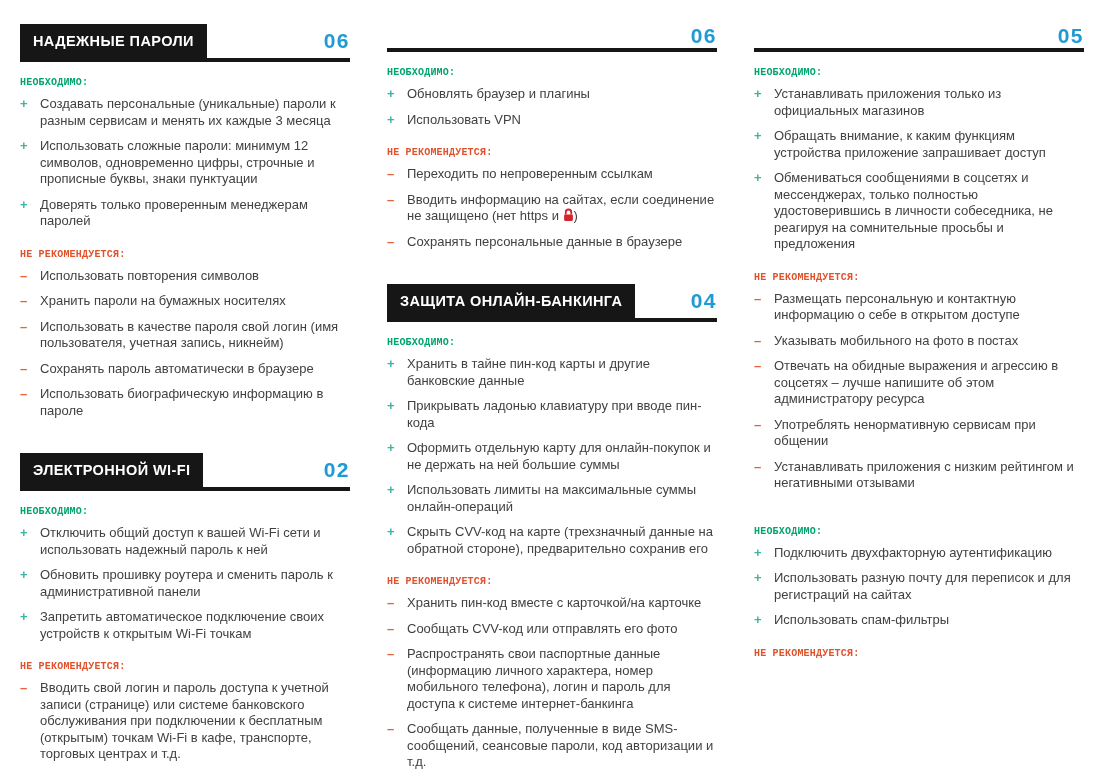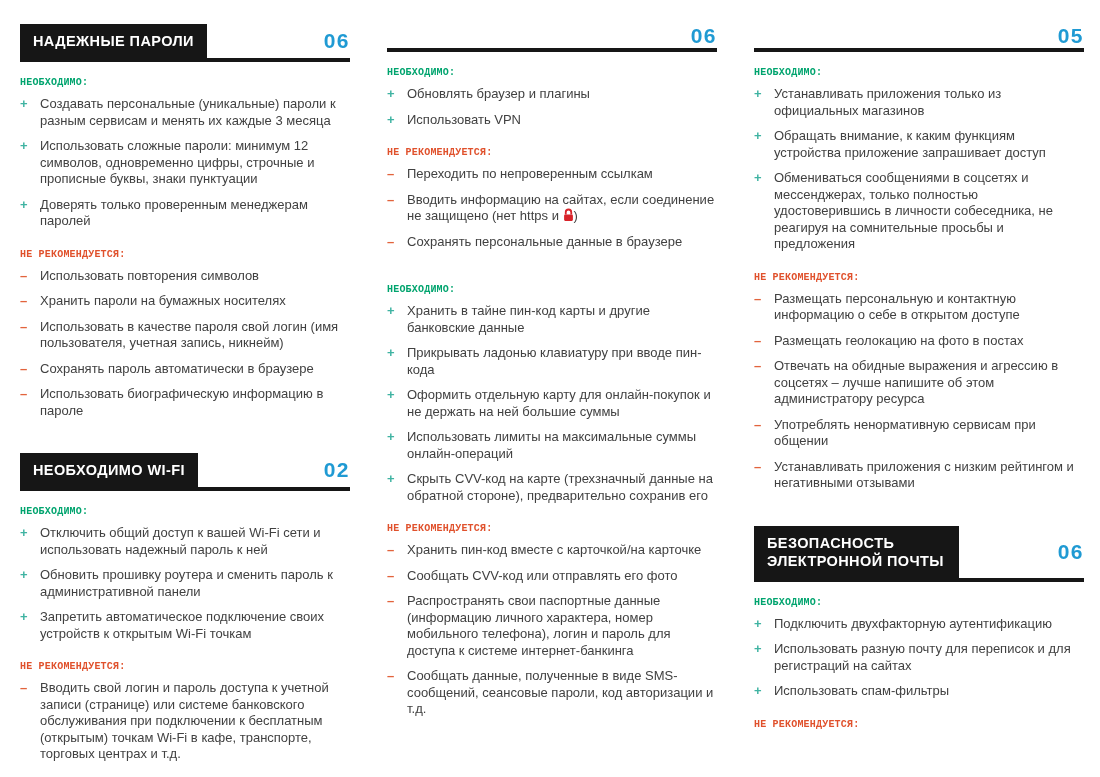--- a/index.html
+++ b/index.html
@@ -78,21 +78,21 @@
               <span class="txt">Сохранять пароль автоматически в браузере</span>
             </li>
             <li class="item dont-item">
               <span class="marker">–</span>
               <span class="txt">Использовать биографическую информацию в пароле</span>
             </li>
           </ul>
       </div>
       <div class="section">
         <div class="sec-header">
-          <span class="sec-title">НЕОБХОДИМО WI-FI</span>
+          <span class="sec-title">ЭЛЕКТРОННОЙ WI-FI</span>
           <span class="sec-num">02</span>
         </div>
         <div class="rule-label do">НЕОБХОДИМО:</div>
         <ul class="items">
             <li class="item do-item">
               <span class="marker">+</span>
               <span class="txt">Отключить общий доступ к вашей Wi-Fi сети и использовать надежный пароль к ней</span>
             </li>
             <li class="item do-item">
               <span class="marker">+</span>
@@ -142,20 +142,24 @@
                     <rect x="1.2" y="7" width="9.6" height="7" rx="1.2" fill="#d8232a"></rect>
                   </svg></span>)</span>
             </li>
             <li class="item dont-item">
               <span class="marker">–</span>
               <span class="txt">Сохранять персональные данные в браузере</span>
             </li>
           </ul>
       </div>
       <div class="section">
+        <div class="sec-header">
+          <span class="sec-title">ЗАЩИТА ОНЛАЙН-БАНКИНГА</span>
+          <span class="sec-num">04</span>
+        </div>
         <div class="rule-label do">НЕОБХОДИМО:</div>
         <ul class="items">
             <li class="item do-item">
               <span class="marker">+</span>
               <span class="txt">Хранить в тайне пин-код карты и другие банковские данные</span>
             </li>
             <li class="item do-item">
               <span class="marker">+</span>
               <span class="txt">Прикрывать ладонью клавиатуру при вводе пин-кода</span>
             </li>
@@ -215,41 +219,37 @@
             </li>
           </ul>
         <div class="rule-label dont">НЕ РЕКОМЕНДУЕТСЯ:</div>
         <ul class="items">
             <li class="item dont-item">
               <span class="marker">–</span>
               <span class="txt">Размещать персональную и контактную информацию о себе в открытом доступе</span>
             </li>
             <li class="item dont-item">
               <span class="marker">–</span>
-              <span class="txt">Размещать геолокацию на фото в постах</span>
+              <span class="txt">Указывать мобильного на фото в постах</span>
             </li>
             <li class="item dont-item">
               <span class="marker">–</span>
               <span class="txt">Отвечать на обидные выражения и агрессию в соцсетях – лучше напишите об этом администратору ресурса</span>
             </li>
             <li class="item dont-item">
               <span class="marker">–</span>
               <span class="txt">Употреблять ненормативную сервисам при общении</span>
             </li>
             <li class="item dont-item">
               <span class="marker">–</span>
               <span class="txt">Устанавливать приложения с низким рейтингом и негативными отзывами</span>
             </li>
           </ul>
       </div>
       <div class="section">
-        <div class="sec-header w205">
-          <span class="sec-title">БЕЗОПАСНОСТЬ ЭЛЕКТРОННОЙ ПОЧТЫ</span>
-          <span class="sec-num">06</span>
-        </div>
         <div class="rule-label do">НЕОБХОДИМО:</div>
         <ul class="items">
             <li class="item do-item">
               <span class="marker">+</span>
               <span class="txt">Подключить двухфакторную аутентификацию</span>
             </li>
             <li class="item do-item">
               <span class="marker">+</span>
               <span class="txt">Использовать разную почту для переписок и для регистраций на сайтах</span>
             </li>

